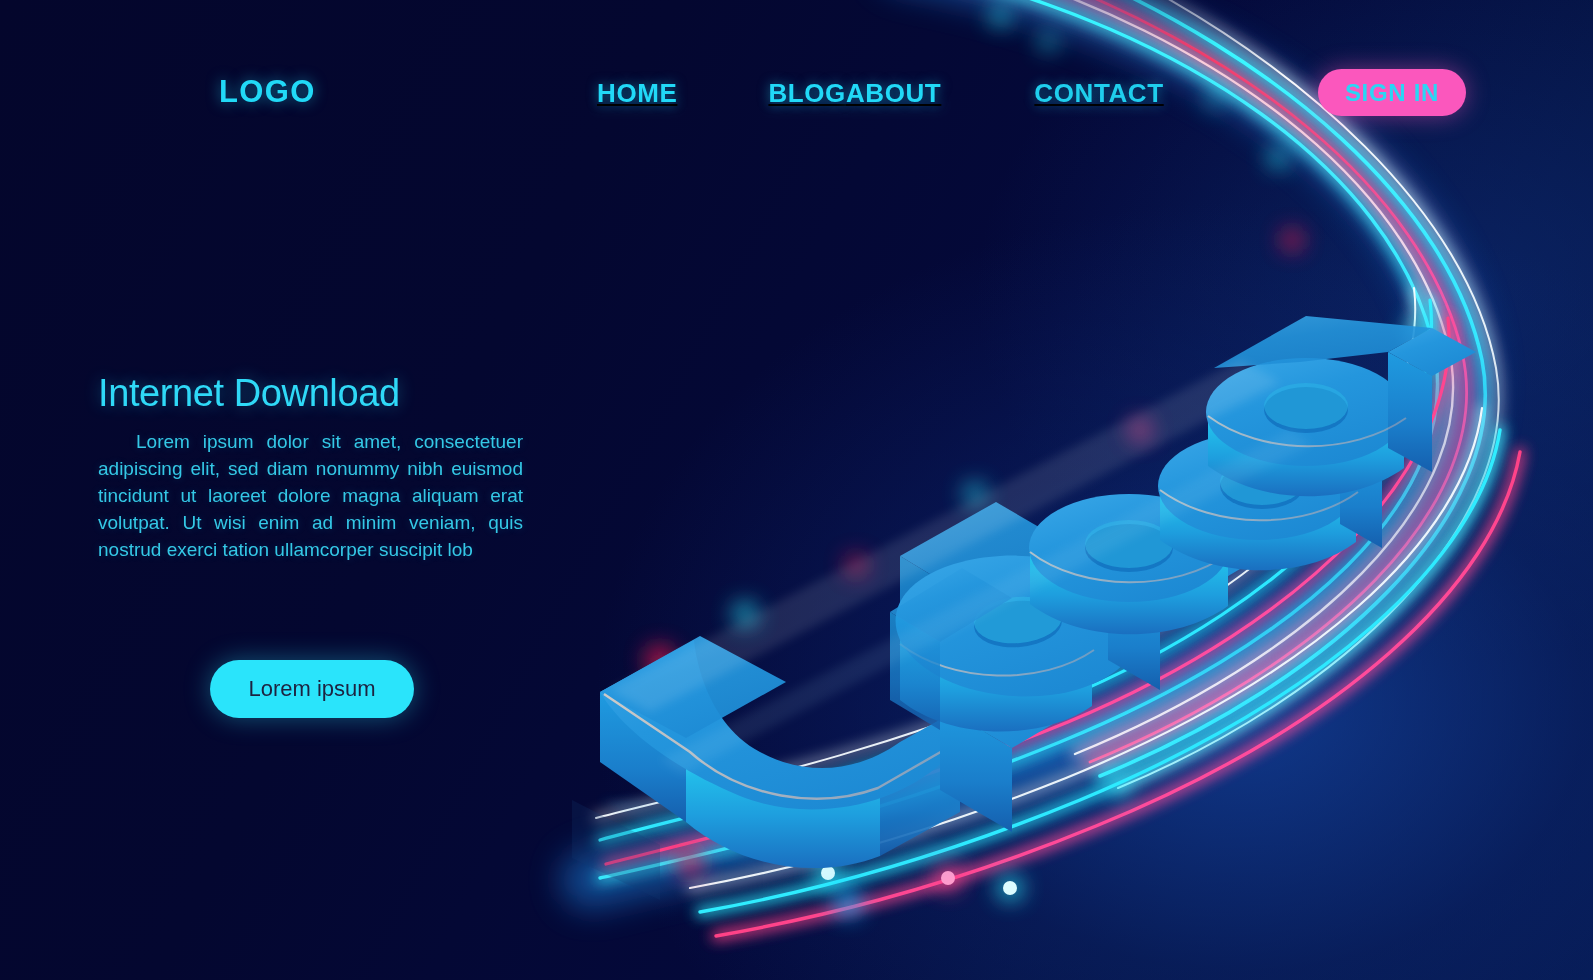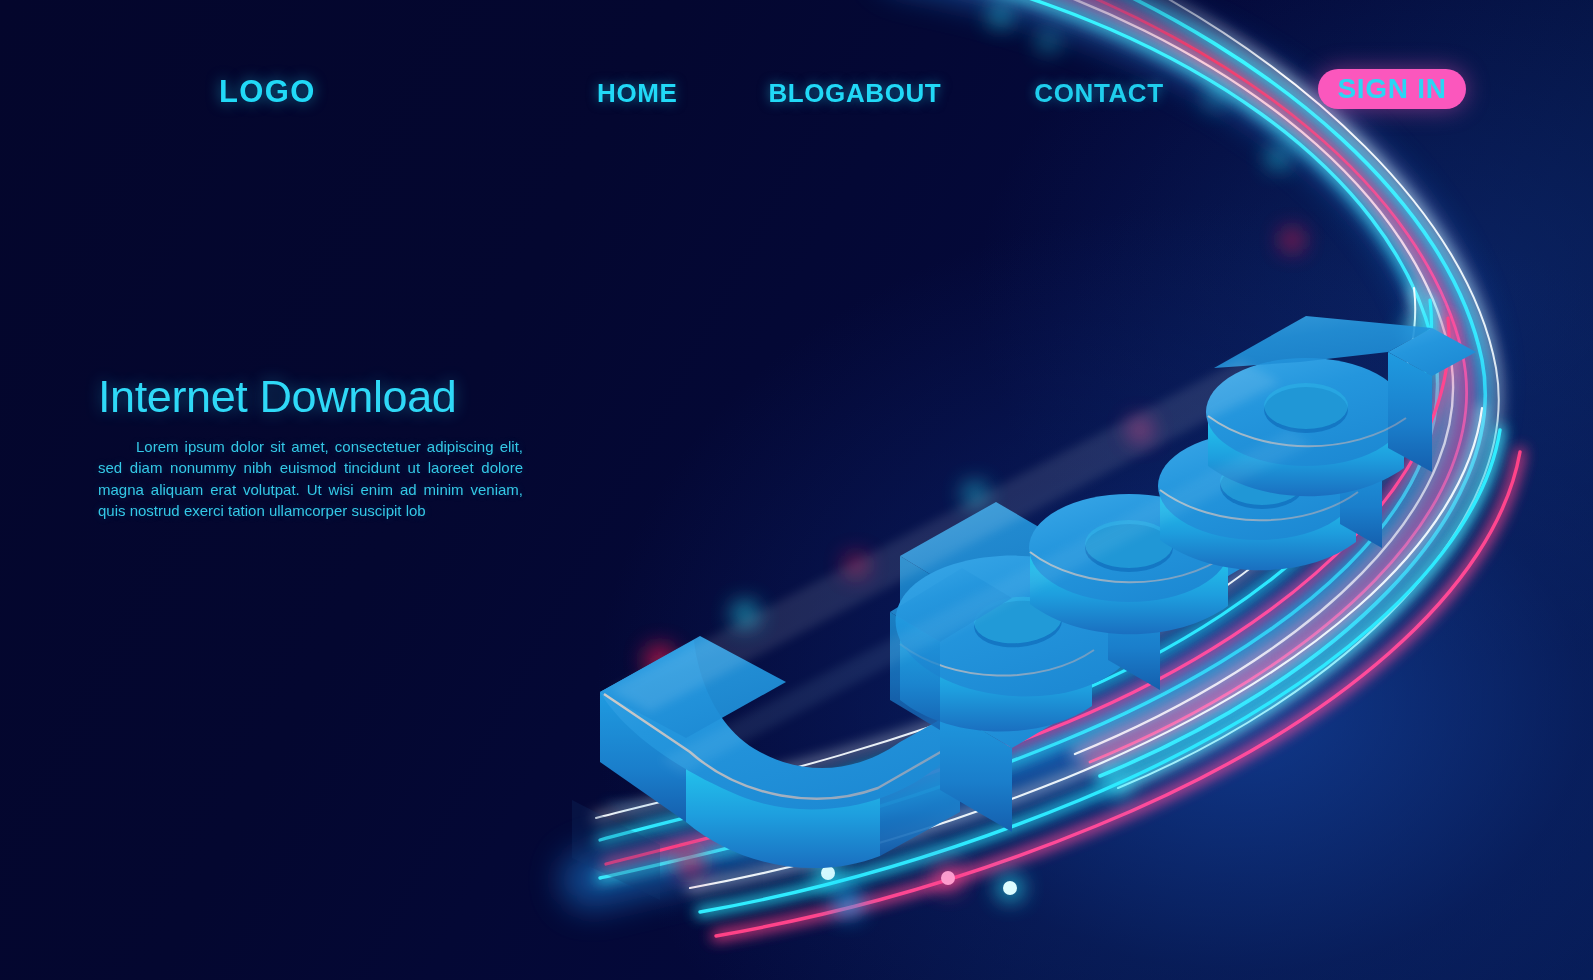--- a/index.html
+++ b/index.html
@@ -36,54 +36,54 @@
     display:flex; align-items:flex-start;
     z-index:40;
     padding-left:31px;
   }
   .brand {
     position:absolute; left:219px; top:74px;
     font-size:31px; font-weight:700; letter-spacing:1.4px;
     color:#21d9f7;
     text-shadow:0 0 14px rgba(33,217,247,0.55);
   }
-  .nav-links { position:absolute; left:597px; top:78px; display:flex; align-items:center; }
+  .nav-links { position:absolute; left:597px; top:78px; display:flex; align-items:center;text-decoration:underline; }
   .nav-link {
     font-size:26px; font-weight:700; letter-spacing:0.6px;
     color:#21d9f7;
     text-shadow:0 0 12px rgba(33,217,247,0.5);
     white-space:nowrap;
   }
   .nav-link.home    { margin-right:91px; }
   .nav-link.blog    { }
   .nav-link.about   { margin-right:93px; }
   .nav-link.contact { opacity:0.95; }
 
   .signin {
     position:absolute; left:1318px; top:69px;
-    width:148px; height:40px;
+    width:148px; height:47px;
     border-radius:24px;
     background:#fb57bd;
     display:flex; align-items:center; justify-content:center;
-    font-size:28px; font-weight:700; letter-spacing:0.7px;
+    font-size:24px; font-weight:700; letter-spacing:0.7px;
     color:#2ad6f4;
     box-shadow:0 0 24px rgba(251,87,189,0.45);
   }
 
   
   .hero { position:absolute; left:98px; top:374px; width:430px; z-index:35; }
   .hero-title {
-    font-size:45px; font-weight:400; line-height:1.0;
+    font-size:38px; font-weight:400; line-height:1.0;
     color:#2fd9f7; letter-spacing:-0.4px;
     text-shadow:0 0 16px rgba(47,217,247,0.40);
   }
   .hero-body {
     margin-top:17px;
     width:425px;
-    font-size:15px; line-height:1.42;
+    font-size:19px; line-height:1.42;
     color:#34c8e6;
     text-align:justify;
     text-indent:38px;
     text-shadow:0 0 8px rgba(52,200,230,0.22);
   }
   .cta {
     position:absolute; left:210px; top:660px;
     width:204px; height:58px;
     border-radius:29px;
     background:#2ae4fb;
@@ -366,14 +366,15 @@
     </nav>
 
     <div class="signin">SIGN IN</div>
   </div>
 
   <div class="hero">
     <h1 class="hero-title">Internet Download</h1>
     <p class="hero-body">Lorem ipsum dolor sit amet, consectetuer adipiscing elit, sed diam nonummy nibh euismod tincidunt ut laoreet dolore magna aliquam erat volutpat. Ut wisi enim ad minim veniam, quis nostrud exerci tation ullamcorper suscipit lob</p>
   </div>
 
+  <div class="cta">Lorem ipsum</div>
 
 </div>
 
 </body></html>

